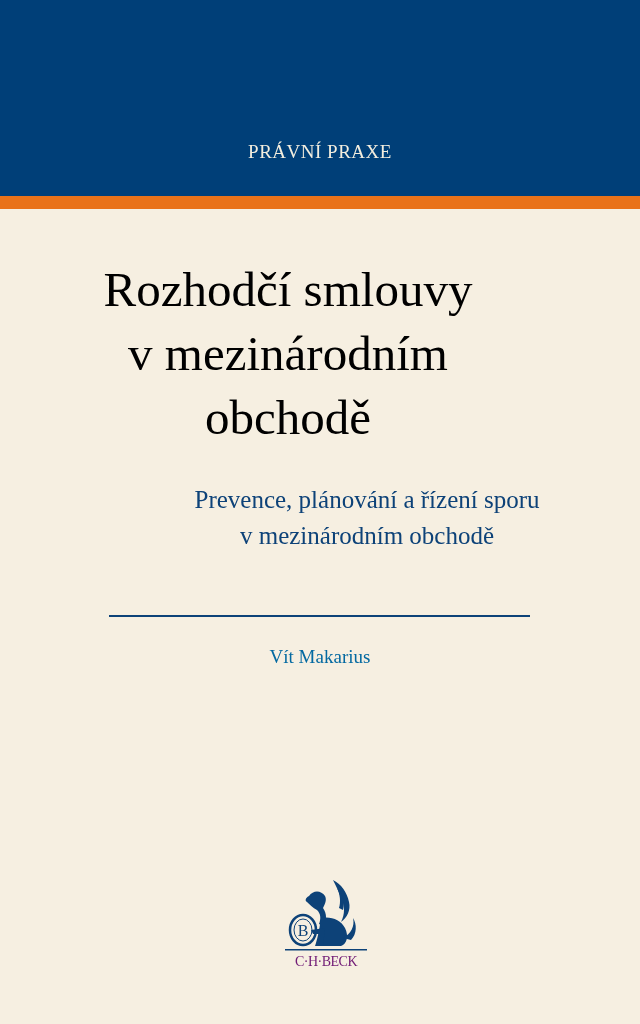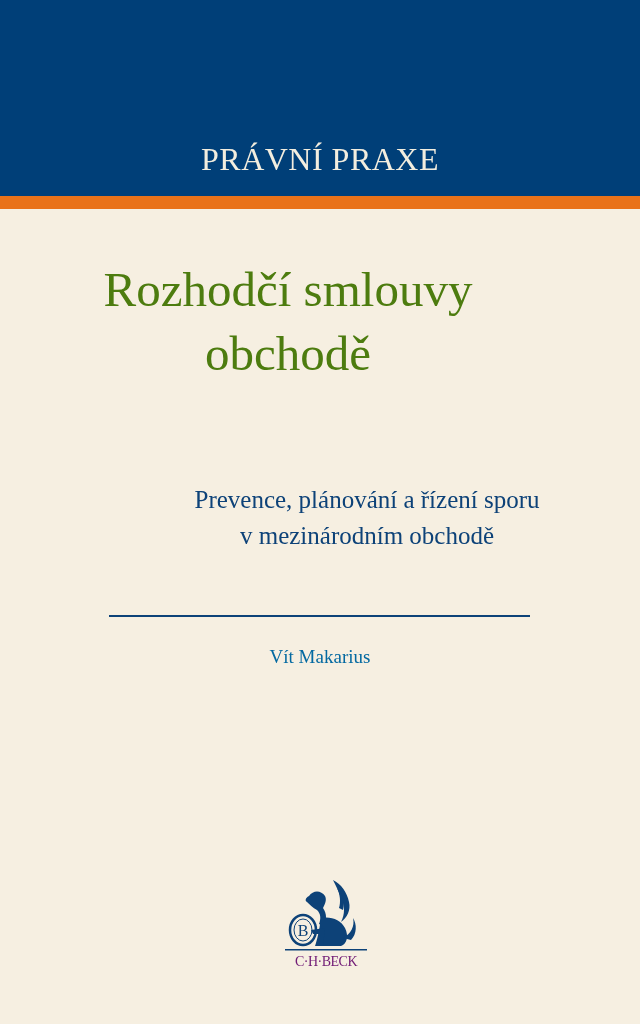--- a/index.html
+++ b/index.html
@@ -9,29 +9,29 @@
     font-family: "Liberation Serif", "DejaVu Serif", serif;
     position: relative;
   }
   .top-band {
     position: absolute; left: 0; top: 0; width: 640px; height: 196px;
     background: #003f78;
   }
   .series-title {
     position: absolute; left: 0; width: 640px; top: 141px;
     text-align: center; color: #f3eedf;
-    font-size: 32px; letter-spacing: 0.5px;
+    font-size: 19px; letter-spacing: 0.5px;
   }
   .orange-stripe {
     position: absolute; left: 0; top: 196px; width: 640px; height: 13px;
     background: #e97219;
   }
   .main-title {
     position: absolute; left: 0; width: 576px; top: 258px;
-    text-align: center; color: #4d7c0f;
+    text-align: center; color: #000000;
     font-size: 49px; line-height: 64px;
   }
   .main-title div { white-space: nowrap; }
   .subtitle {
     position: absolute; left: 0; width: 640px; top: 482px;
     text-align: center; color: #0d4278;
     font-size: 25px; line-height: 36px; margin-left: 47px;
   }
   .rule {
     position: absolute; left: 109px; top: 615px; width: 421px; height: 2px;
@@ -53,20 +53,21 @@
 </style>
 </head>
 <body>
 
 <div class="top-band"></div>
 <div class="series-title">PRÁVNÍ PRAXE</div>
 <div class="orange-stripe"></div>
 
 <div class="main-title">
   <div>Rozhodčí smlouvy</div>
+  <div>v mezinárodním</div>
   <div>obchodě</div>
 </div>
 
 <div class="subtitle">
   <div>Prevence, plánování a řízení sporu</div>
   <div>v mezinárodním obchodě</div>
 </div>
 
 <div class="rule"></div>
 

